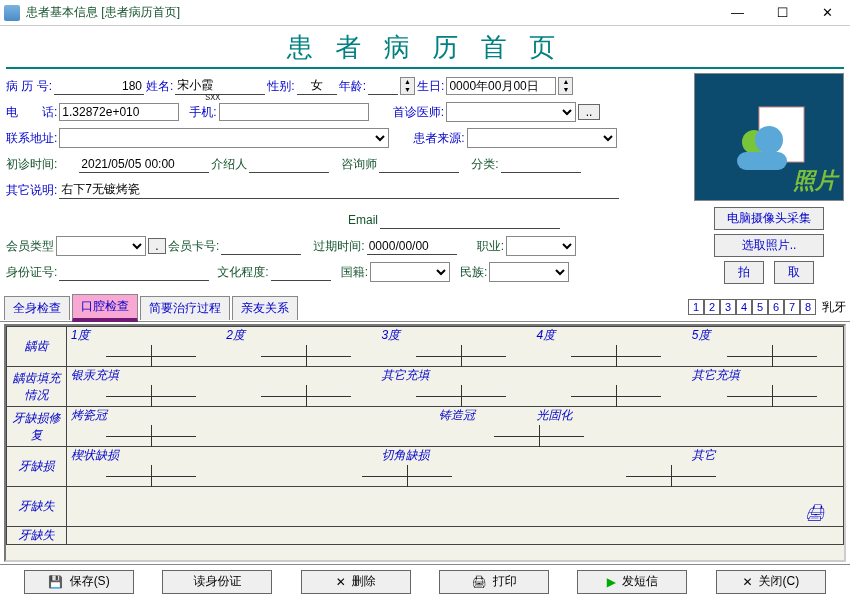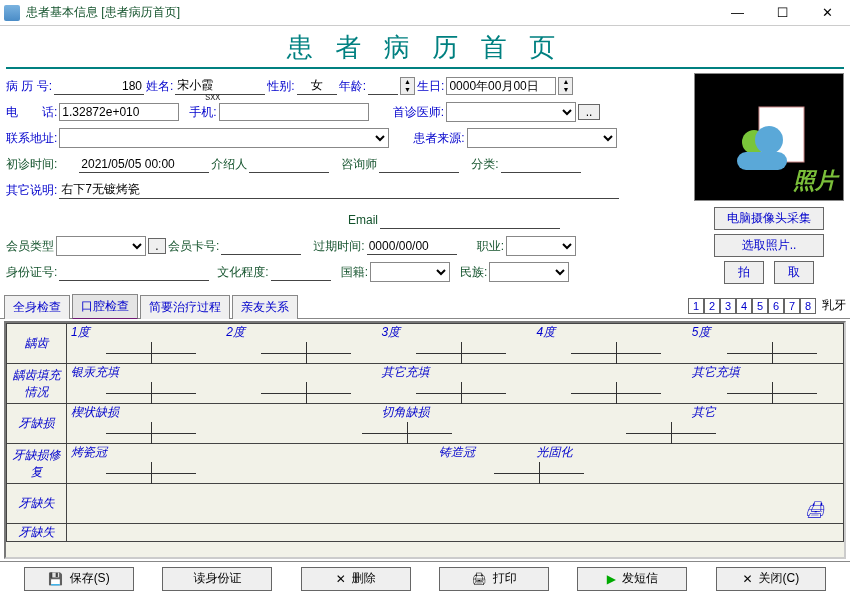--- a/index.html
+++ b/index.html
@@ -82,21 +82,21 @@
   flex-direction: column;
 }
 .spinbtn span { flex:1; font-size:7px; text-align:center; line-height:8px; }
 .photo-box {
   position: absolute;
   right: 6px;
   top: 0px;
   width: 150px;
   height: 128px;
   border: 1px solid #888;
-  background: #000000;
+  background: #0c4a6e;
   display: flex;
   align-items: center;
   justify-content: center;
 }
 .photo-label {
   position: absolute;
   bottom: 4px; right: 6px;
   color: #7bbf3a;
   font-size: 22px;
   font-style: italic;
@@ -134,22 +134,22 @@
   border: 1px solid #888;
   border-bottom: none;
   background: #f0f0f0;
   color: #0000cc;
   margin-right: 2px;
   cursor: pointer;
   position: relative;
   top: 1px;
 }
 .tab.active {
-  background: #e5e5e5;
-  border-bottom: 1px solid #701a75;
+  background: #f9a8d4;
+  border-bottom: 4px solid #701a75;
 }
 .tooth-nums {
   margin-left: auto;
   display: flex;
   gap: 0;
 }
 .tooth-nums span {
   border: 1px solid #666;
   width: 16px; height: 16px;
   display: inline-flex;
@@ -418,49 +418,49 @@
         <div class="grid-cross">
           <div class="cross-item" style="left:5%"></div>
           <div class="cross-item" style="left:25%"></div>
           <div class="cross-item" style="left:45%"></div>
           <div class="cross-item" style="left:65%"></div>
           <div class="cross-item" style="left:85%"></div>
         </div>
       </td>
     </tr>
     <tr>
+      <td class="rowhdr">牙缺损修  复</td>
+      <td class="grid-cell">
+        <div class="grid-top-labels">
+          <span>烤瓷冠</span>
+          <span></span>
+          <span style="text-align:center">铸造冠</span>
+          <span>光固化</span>
+          <span></span>
+        </div>
+        <div class="grid-cross">
+          <div class="cross-item" style="left:5%"></div>
+          <div class="cross-item" style="left:55%"></div>
+        </div>
+      </td>
+    </tr>
+    <tr>
       <td class="rowhdr">牙缺损</td>
       <td class="grid-cell">
         <div class="grid-top-labels">
           <span>楔状缺损</span>
           <span></span>
           <span>切角缺损</span>
           <span></span>
           <span>其它</span>
         </div>
         <div class="grid-cross">
           <div class="cross-item" style="left:5%"></div>
           <div class="cross-item" style="left:38%"></div>
           <div class="cross-item" style="left:72%"></div>
-        </div>
-      </td>
-    </tr>
-    <tr>
-      <td class="rowhdr">牙缺损修  复</td>
-      <td class="grid-cell">
-        <div class="grid-top-labels">
-          <span>烤瓷冠</span>
-          <span></span>
-          <span style="text-align:center">铸造冠</span>
-          <span>光固化</span>
-          <span></span>
-        </div>
-        <div class="grid-cross">
-          <div class="cross-item" style="left:5%"></div>
-          <div class="cross-item" style="left:55%"></div>
         </div>
       </td>
     </tr>
     <tr>
       <td class="rowhdr">牙缺失</td>
       <td class="grid-cell" style="position:relative">
         <span class="printer-icon">🖨</span>
       </td>
     </tr>
     <tr>

